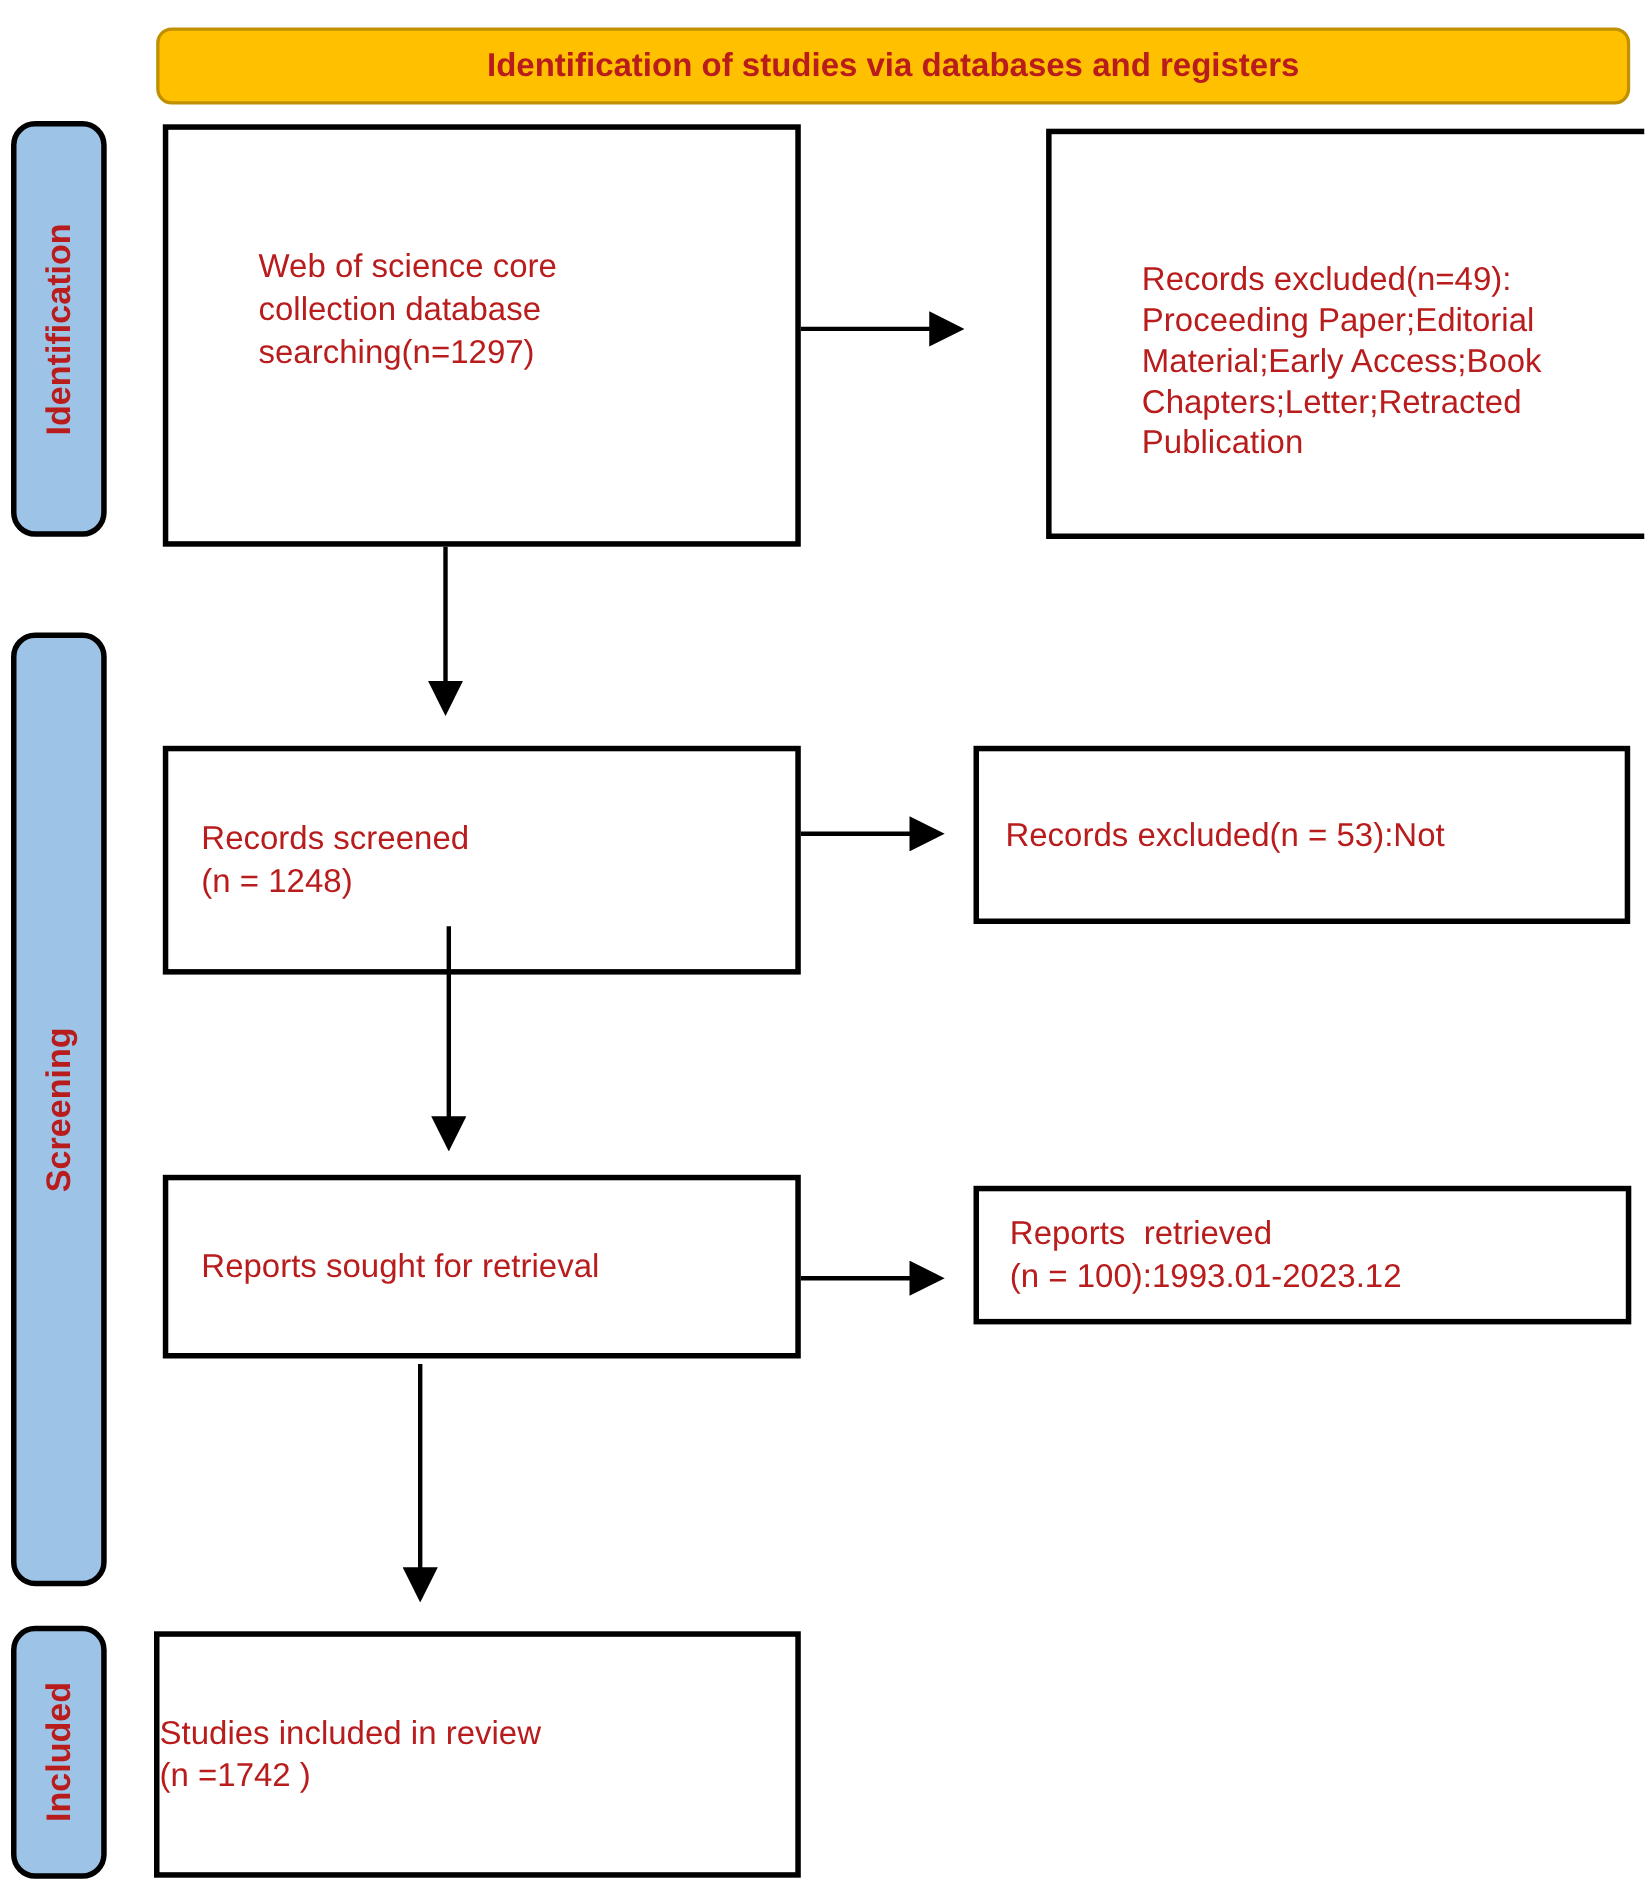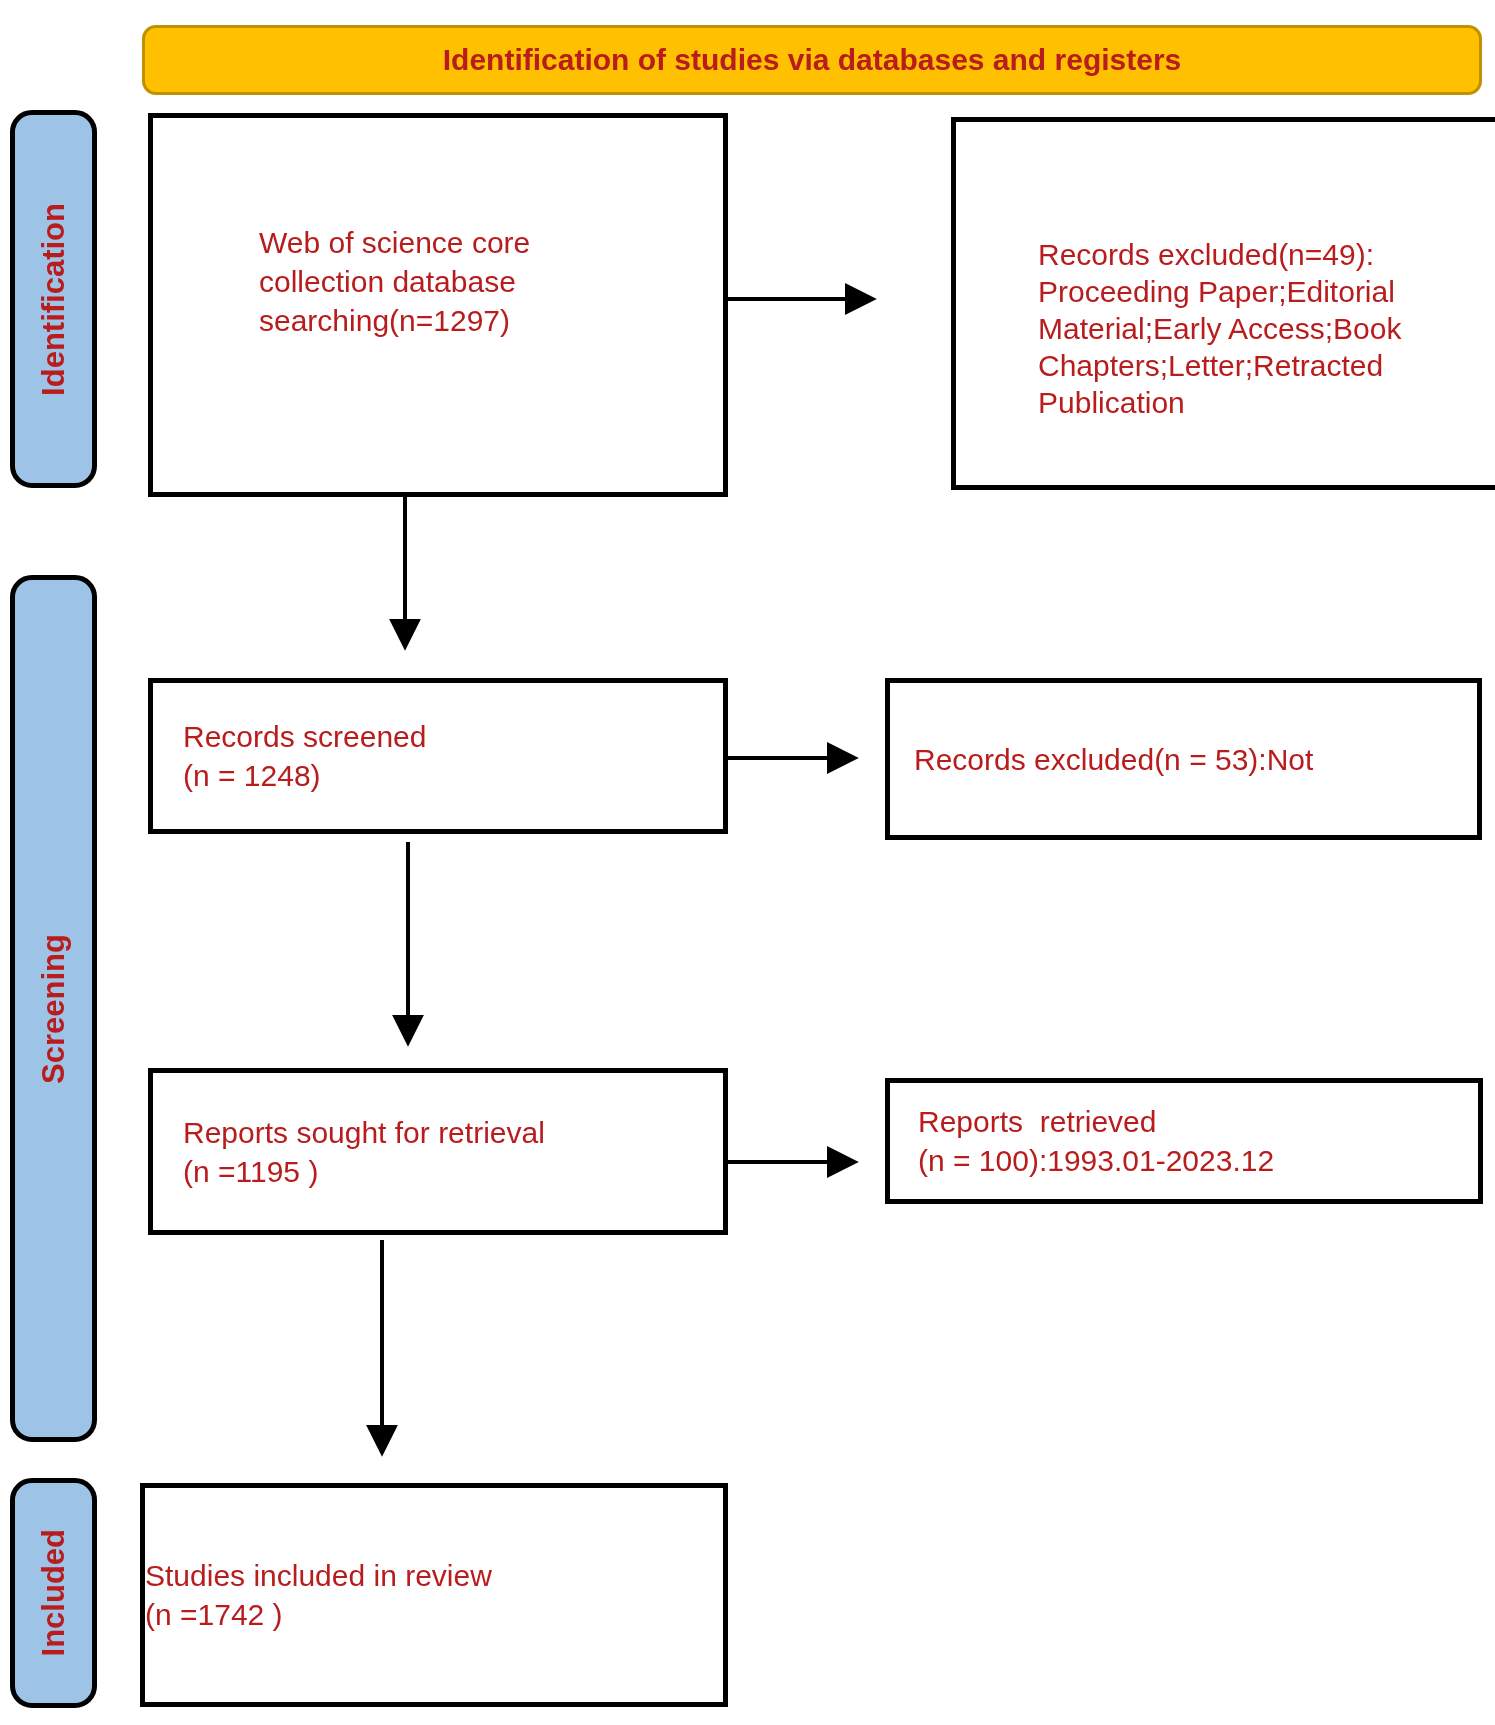--- a/index.html
+++ b/index.html
@@ -51,22 +51,22 @@
   .box {
     position: absolute;
     box-sizing: border-box;
     background: #ffffff;
     border: 5px solid #000000;
     display: flex; flex-direction: column; justify-content: center;
     font-size: 30px; line-height: 39px;
   }
   .box .line { white-space: pre-wrap; }
 
-  .b1 { left: 148px; top: 113px; width: 580px; height: 384px; padding-left: 106px; padding-bottom: 48px; }
-  .b2 { left: 148px; top: 678px;  width: 580px; height: 156px; padding-left: 30px; }
+  .b1 { left: 148px; top: 113px; width: 580px; height: 384px; padding-left: 82px; padding-bottom: 48px; }
+  .b2 { left: 148px; top: 678px;  width: 580px; height: 208px; padding-left: 30px; }
   .b3 { left: 148px; top: 1068px; width: 580px; height: 167px; padding-left: 30px; }
   .b4 { left: 140px; top: 1483px; width: 588px; height: 224px; }
 
   .r1 { left: 903px; top: 117px;  width: 565px; height: 373px; padding-left: 82px; padding-top: 50px; justify-content: center; line-height: 37px; margin-left: 48px; }
   .r2 { left: 885px; top: 678px;  width: 597px; height: 162px; padding-left: 24px; gap: 14px; }
   .r3 { left: 885px; top: 1078px; width: 598px; height: 126px; padding-left: 28px; }
 
   
   .arrows { position: absolute; left: 0; top: 0; }
   .arrows line { stroke: var(--arrow-color, #000000); stroke-width: 4; }
@@ -97,21 +97,20 @@
     <div class="line">searching(n=1297)</div>
   </div>
 
   <div class="box b2">
     <div class="line">Records screened</div>
     <div class="line">(n = 1248)</div>
   </div>
 
   <div class="box b3">
     <div class="line">Reports sought for retrieval</div>
-    <div class="line">(n =1195 )</div>
   </div>
 
   <div class="box b4">
     <div class="line">Studies included in review</div>
     <div class="line">(n =1742 )</div>
   </div>
 
   <div class="box r1">
     <div class="line">Records excluded(n=49):</div>
     <div class="line">Proceeding Paper;Editorial</div>

